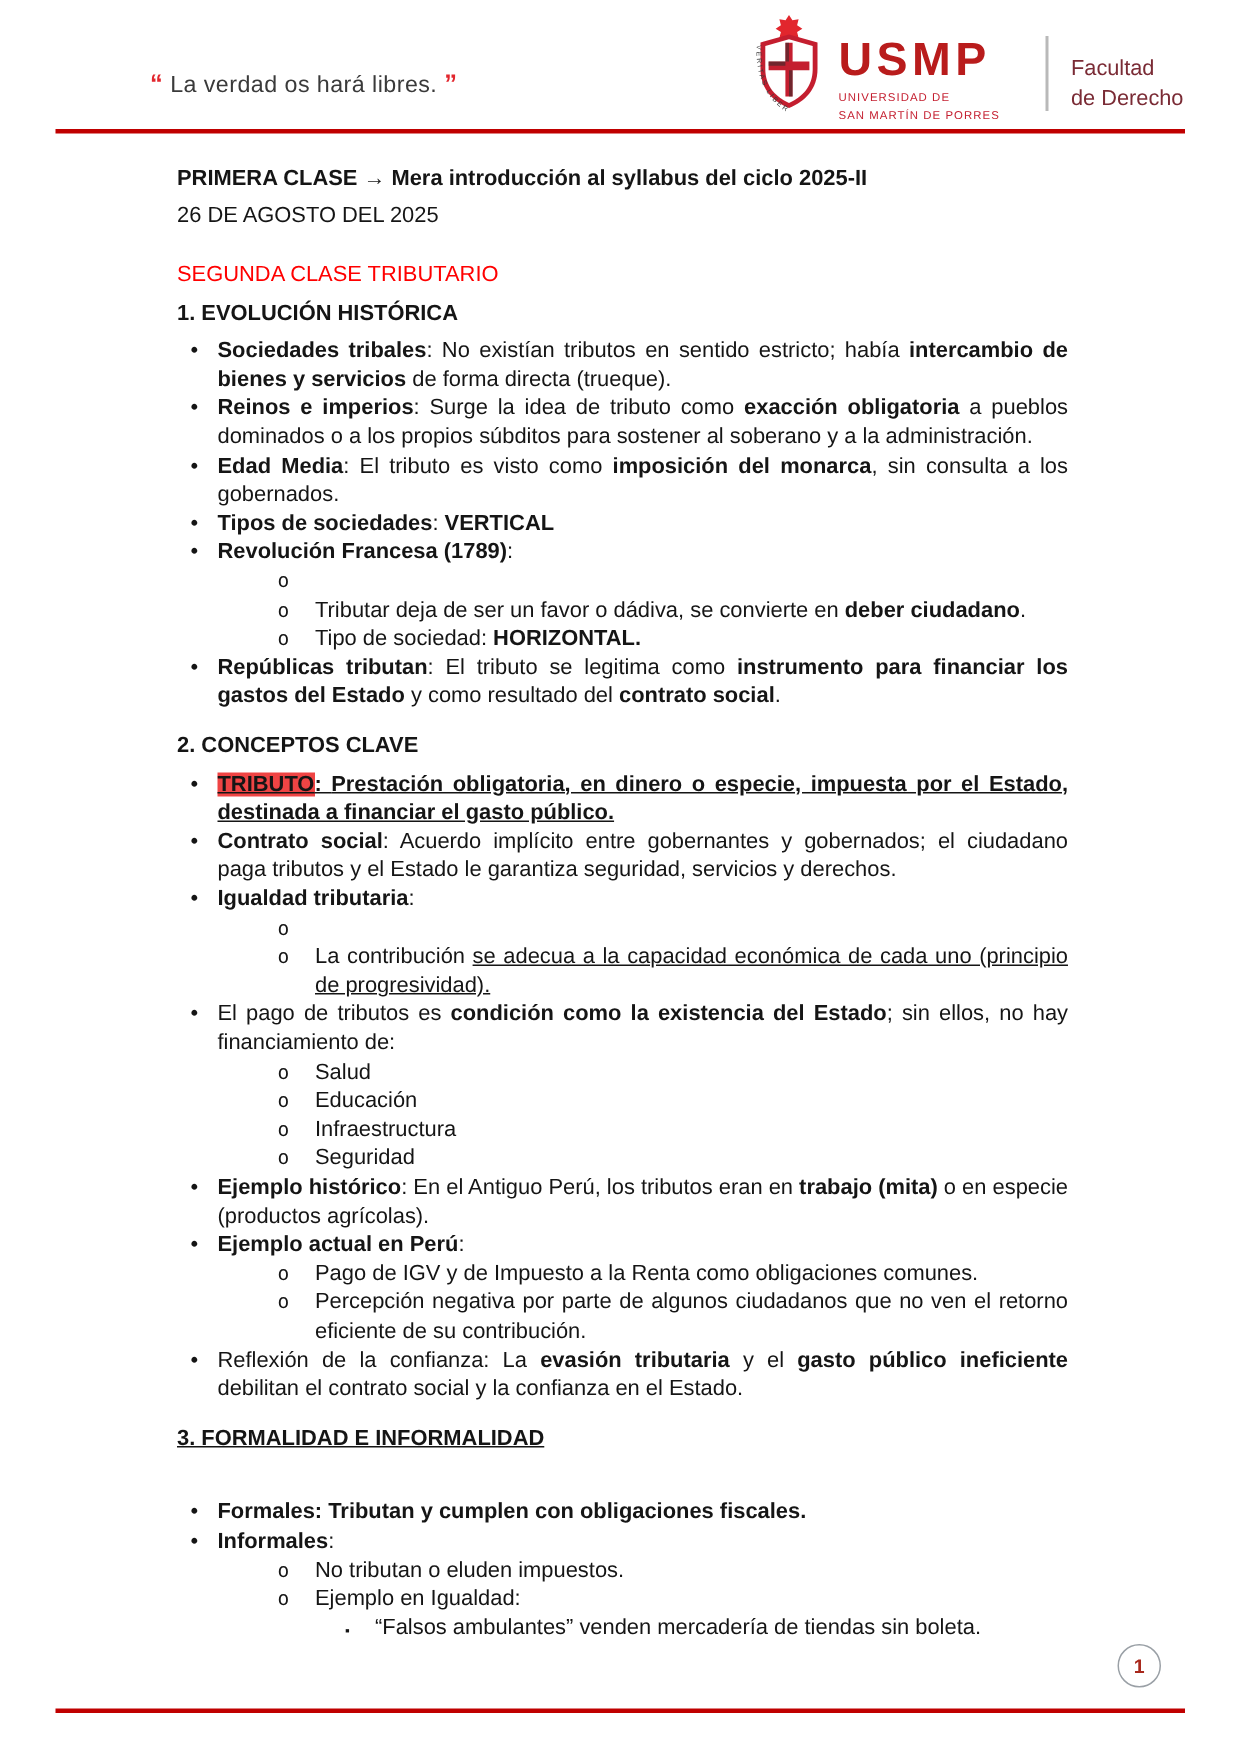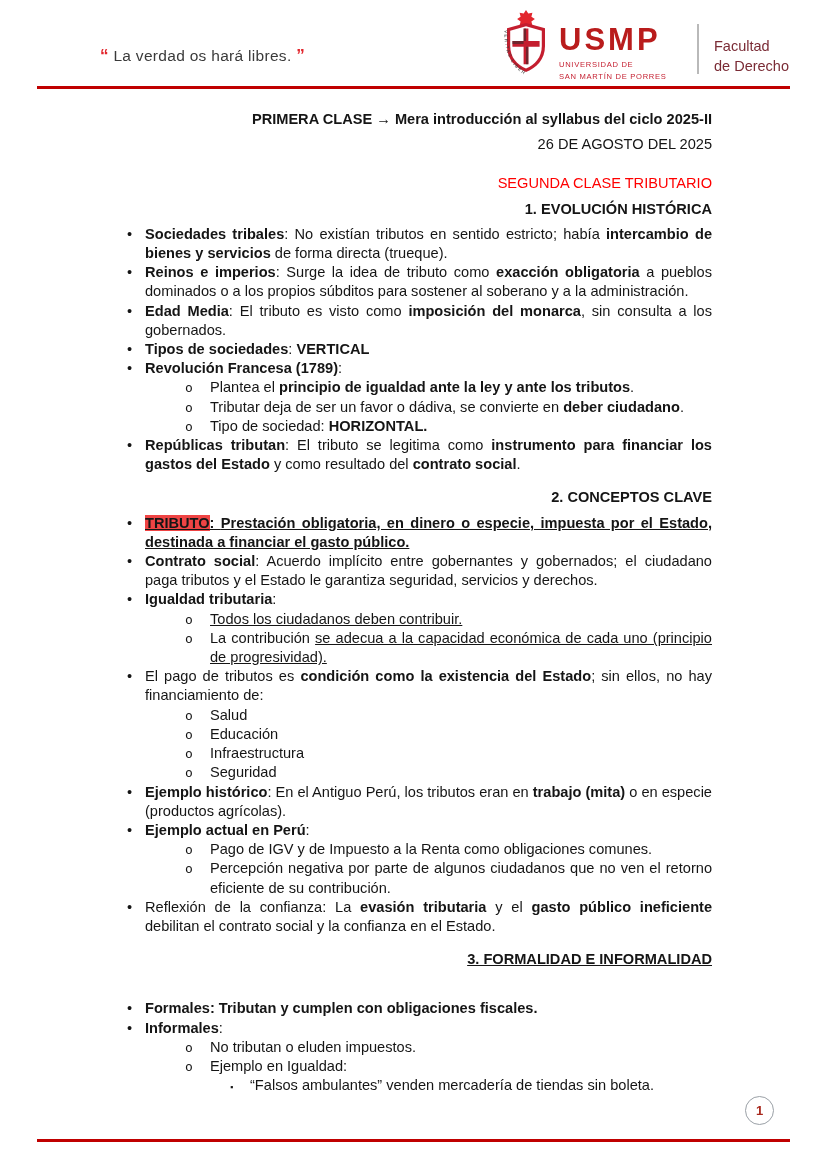--- a/index.html
+++ b/index.html
@@ -33,21 +33,21 @@
   .blk.p { margin-bottom:6px; }
   .blk.b1, .blk.b2, .blk.b3 { display:flex; }
   .blk.b1 { padding-left:9px; }
   .blk.b2 { padding-left:67px; }
   .blk.b3 { padding-left:112px; }
   .marker { flex:none; }
   .b1 > .marker { width:18px; }
   .b2 > .marker { width:25px; font-family:"DejaVu Sans Mono", monospace; font-size:13px; }
   .b3 > .marker { width:20px; font-size:9px; padding-top:2px; }
   .runs { flex:1; text-align:justify; }
-  .blk.p .runs { display:block; text-align:right; }
+  .blk.p .runs { display:block; text-align:left; }
   .bold { font-weight:bold; }
   .ul { text-decoration:underline; }
   .hl { background:#ef4444; }
   .gap { height:14px; }
   .gap.lg { height:24px; }
 
   
   .page-badge {
     position:absolute; left:745px; top:1096px; width:29px; height:29px;
     border:1.2px solid #9aa0a6; border-radius:50%;
@@ -123,21 +123,20 @@
       <div class="blk b1">
         <span class="marker">•</span>
         <span class="runs"><span class="bold">Tipos de sociedades</span><span>: </span><span class="bold">VERTICAL</span></span>
       </div>
       <div class="blk b1">
         <span class="marker">•</span>
         <span class="runs"><span class="bold">Revolución Francesa (1789)</span><span>:</span></span>
       </div>
       <div class="blk b2">
         <span class="marker">o</span>
-        <span class="runs"><span>Plantea el </span><span class="bold">principio de igualdad ante la ley y ante los tributos</span><span>.</span></span>
       </div>
       <div class="blk b2">
         <span class="marker">o</span>
         <span class="runs"><span>Tributar deja de ser un favor o dádiva, se convierte en </span><span class="bold">deber ciudadano</span><span>.</span></span>
       </div>
       <div class="blk b2">
         <span class="marker">o</span>
         <span class="runs"><span>Tipo de sociedad: </span><span class="bold">HORIZONTAL.</span></span>
       </div>
       <div class="blk b1">
@@ -155,21 +154,20 @@
       <div class="blk b1">
         <span class="marker">•</span>
         <span class="runs"><span class="bold">Contrato social</span><span>: Acuerdo implícito entre gobernantes y gobernados; el ciudadano paga tributos y el Estado le garantiza seguridad, servicios y derechos.</span></span>
       </div>
       <div class="blk b1">
         <span class="marker">•</span>
         <span class="runs"><span class="bold">Igualdad tributaria</span><span>:</span></span>
       </div>
       <div class="blk b2">
         <span class="marker">o</span>
-        <span class="runs"><span class="ul">Todos los ciudadanos deben contribuir.</span></span>
       </div>
       <div class="blk b2">
         <span class="marker">o</span>
         <span class="runs"><span>La contribución </span><span class="ul">se adecua a la capacidad económica de cada uno (principio de progresividad).</span></span>
       </div>
       <div class="blk b1">
         <span class="marker">•</span>
         <span class="runs"><span>El pago de tributos es </span><span class="bold">condición como la existencia del Estado</span><span>; sin ellos, no hay financiamiento de:</span></span>
       </div>
       <div class="blk b2">

